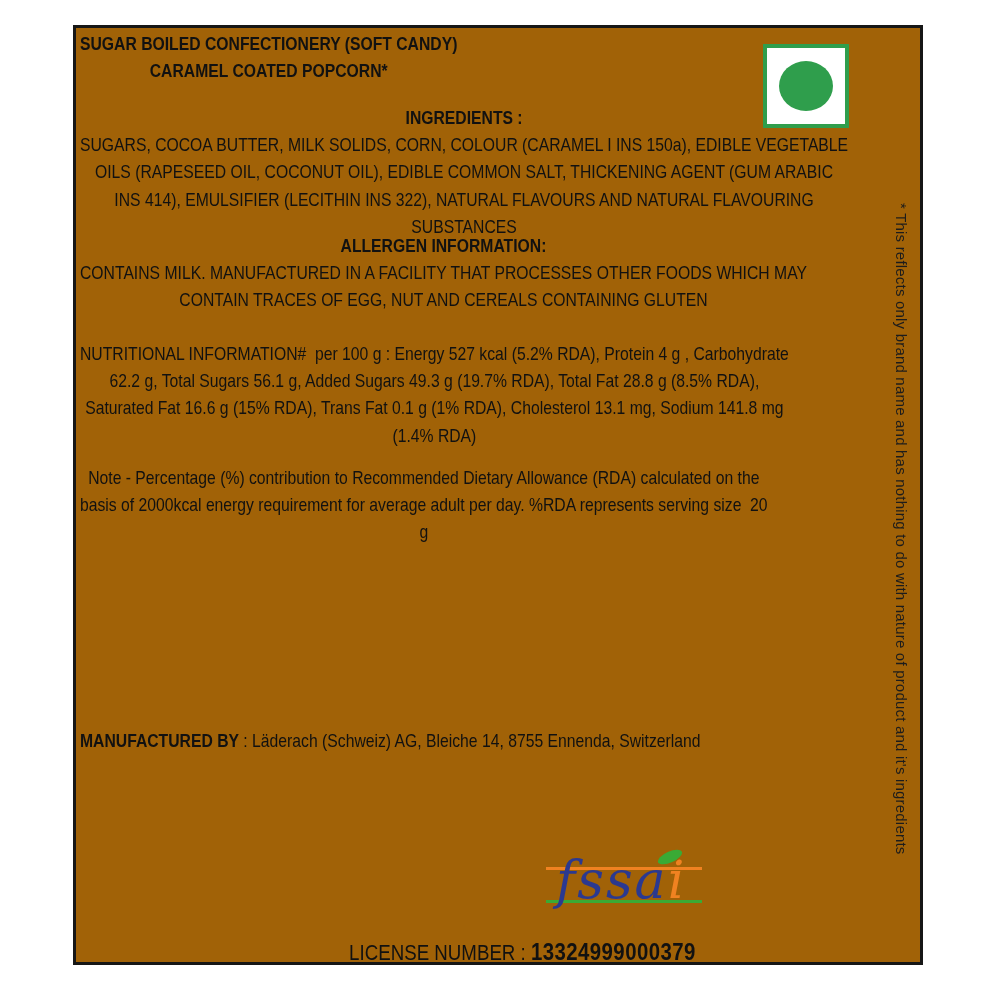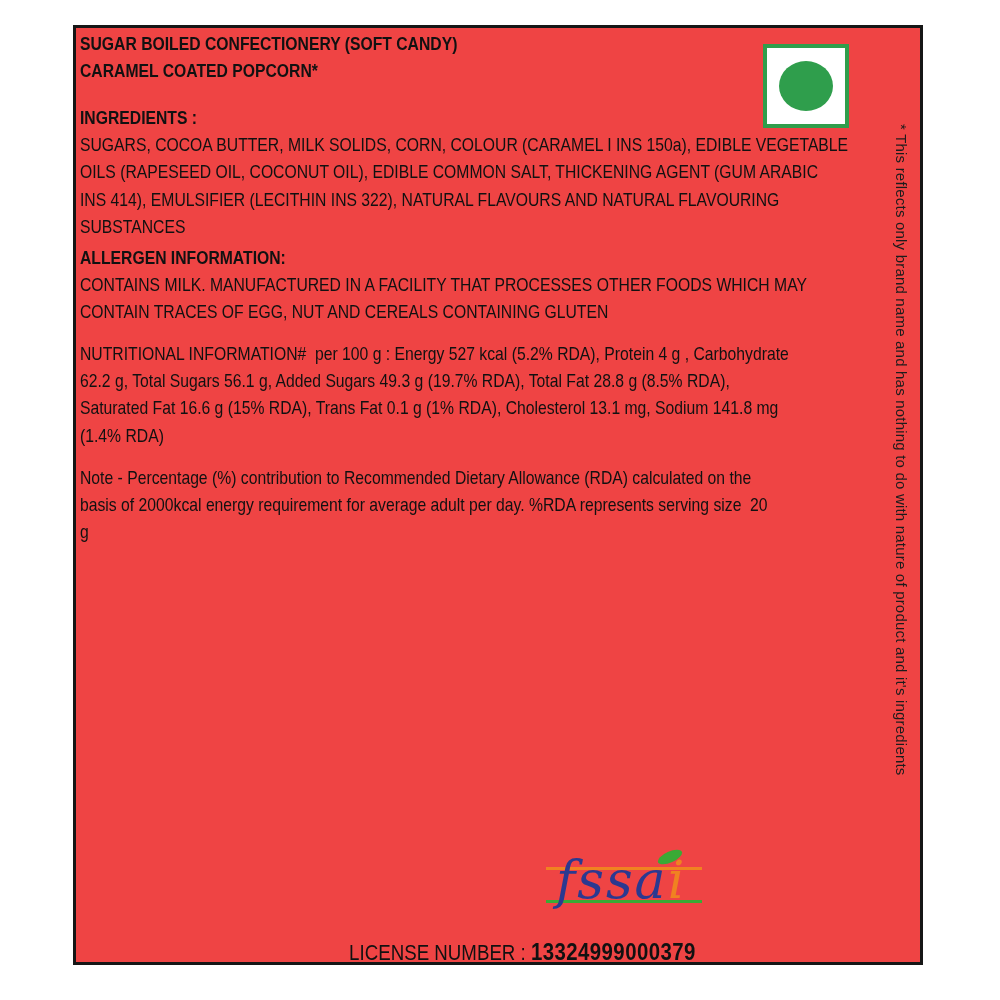--- a/index.html
+++ b/index.html
@@ -1,17 +1,17 @@
 <!DOCTYPE html>
 <html><head>
 <meta charset="utf-8">
 <style>
   html,body{margin:0;padding:0;background:#ffffff;}
   body{width:1000px;height:1000px;position:relative;font-family:"Liberation Sans",sans-serif;color:#111;}
-  .sheet{position:absolute;left:73px;top:25px;width:850px;height:940px;border:3px solid #161616;box-sizing:border-box;background:#ef4444;}
+  .sheet{position:absolute;left:73px;top:25px;width:850px;height:940px;border:3px solid #161616;box-sizing:border-box;background:#a16207;text-align:center;}
   .blk{position:absolute;left:4px;}
   .ln{white-space:pre;font-size:18.5px;line-height:27.2px;transform:scaleX(0.85);transform-origin:0 50%;}
   .b{font-weight:bold;}
   
   .veg-box{position:absolute;left:687px;top:16px;width:86px;height:84px;border:4px solid #2f9e4c;box-sizing:border-box;display:flex;align-items:center;justify-content:center;background:#fff;}
   .veg-dot{width:54px;height:50px;border-radius:50%;background:#2f9e4c;}
   
   .sidenote{position:absolute;left:804px;top:96px;height:810px;width:30px;writing-mode:vertical-rl;text-orientation:mixed;font-size:15px;letter-spacing:0.2px;white-space:pre;color:#1c1c1c;}
   
   .fssai{position:absolute;left:468px;top:820px;width:160px;height:62px;}
@@ -36,21 +36,21 @@
   </div>
 
   <div class="blk" style="top:76px">
     <div class="ln b">INGREDIENTS :</div>
     <div class="ln">SUGARS, COCOA BUTTER, MILK SOLIDS, CORN, COLOUR (CARAMEL I INS 150a), EDIBLE VEGETABLE</div>
     <div class="ln">OILS (RAPESEED OIL, COCONUT OIL), EDIBLE COMMON SALT, THICKENING AGENT (GUM ARABIC</div>
     <div class="ln">INS 414), EMULSIFIER (LECITHIN INS 322), NATURAL FLAVOURS AND NATURAL FLAVOURING</div>
     <div class="ln">SUBSTANCES</div>
   </div>
 
-  <div class="blk" style="top:216px">
+  <div class="blk" style="top:204px">
     <div class="ln b">ALLERGEN INFORMATION:</div>
     <div class="ln">CONTAINS MILK. MANUFACTURED IN A FACILITY THAT PROCESSES OTHER FOODS WHICH MAY</div>
     <div class="ln">CONTAIN TRACES OF EGG, NUT AND CEREALS CONTAINING GLUTEN</div>
   </div>
 
   <div class="blk" style="top:312px">
     <div class="ln">NUTRITIONAL INFORMATION#  per 100 g : Energy 527 kcal (5.2% RDA), Protein 4 g , Carbohydrate</div>
     <div class="ln">62.2 g, Total Sugars 56.1 g, Added Sugars 49.3 g (19.7% RDA), Total Fat 28.8 g (8.5% RDA),</div>
     <div class="ln">Saturated Fat 16.6 g (15% RDA), Trans Fat 0.1 g (1% RDA), Cholesterol 13.1 mg, Sodium 141.8 mg</div>
     <div class="ln">(1.4% RDA)</div>
@@ -58,20 +58,23 @@
 
 
   <div class="blk" style="top:436px">
     <div class="ln">Note - Percentage (%) contribution to Recommended Dietary Allowance (RDA) calculated on the</div>
     <div class="ln">basis of 2000kcal energy requirement for average adult per day. %RDA represents serving size  20</div>
     <div class="ln">g</div>
   </div>
 
 
 
+  <div class="blk" style="top:699px">
+    <div class="ln"><span class="b">MANUFACTURED BY</span><span> : Läderach (Schweiz) AG, Bleiche 14, 8755 Ennenda, Switzerland</span></div>
+  </div>
 
 
   <svg class="fssai" viewBox="0 0 160 62">
     <rect x="2" y="19" width="156" height="3" fill="#f08221"></rect>
     <rect x="2" y="52" width="156" height="3" fill="#3aaa35"></rect>
     <text x="12" y="50"><tspan fill="#2b3990">fssa</tspan><tspan fill="#f08221">i</tspan></text>
     <ellipse cx="126" cy="9" rx="13" ry="5.5" transform="rotate(-24 126 9)" fill="#3aaa35"></ellipse>
   </svg>
 
   <div class="license">

